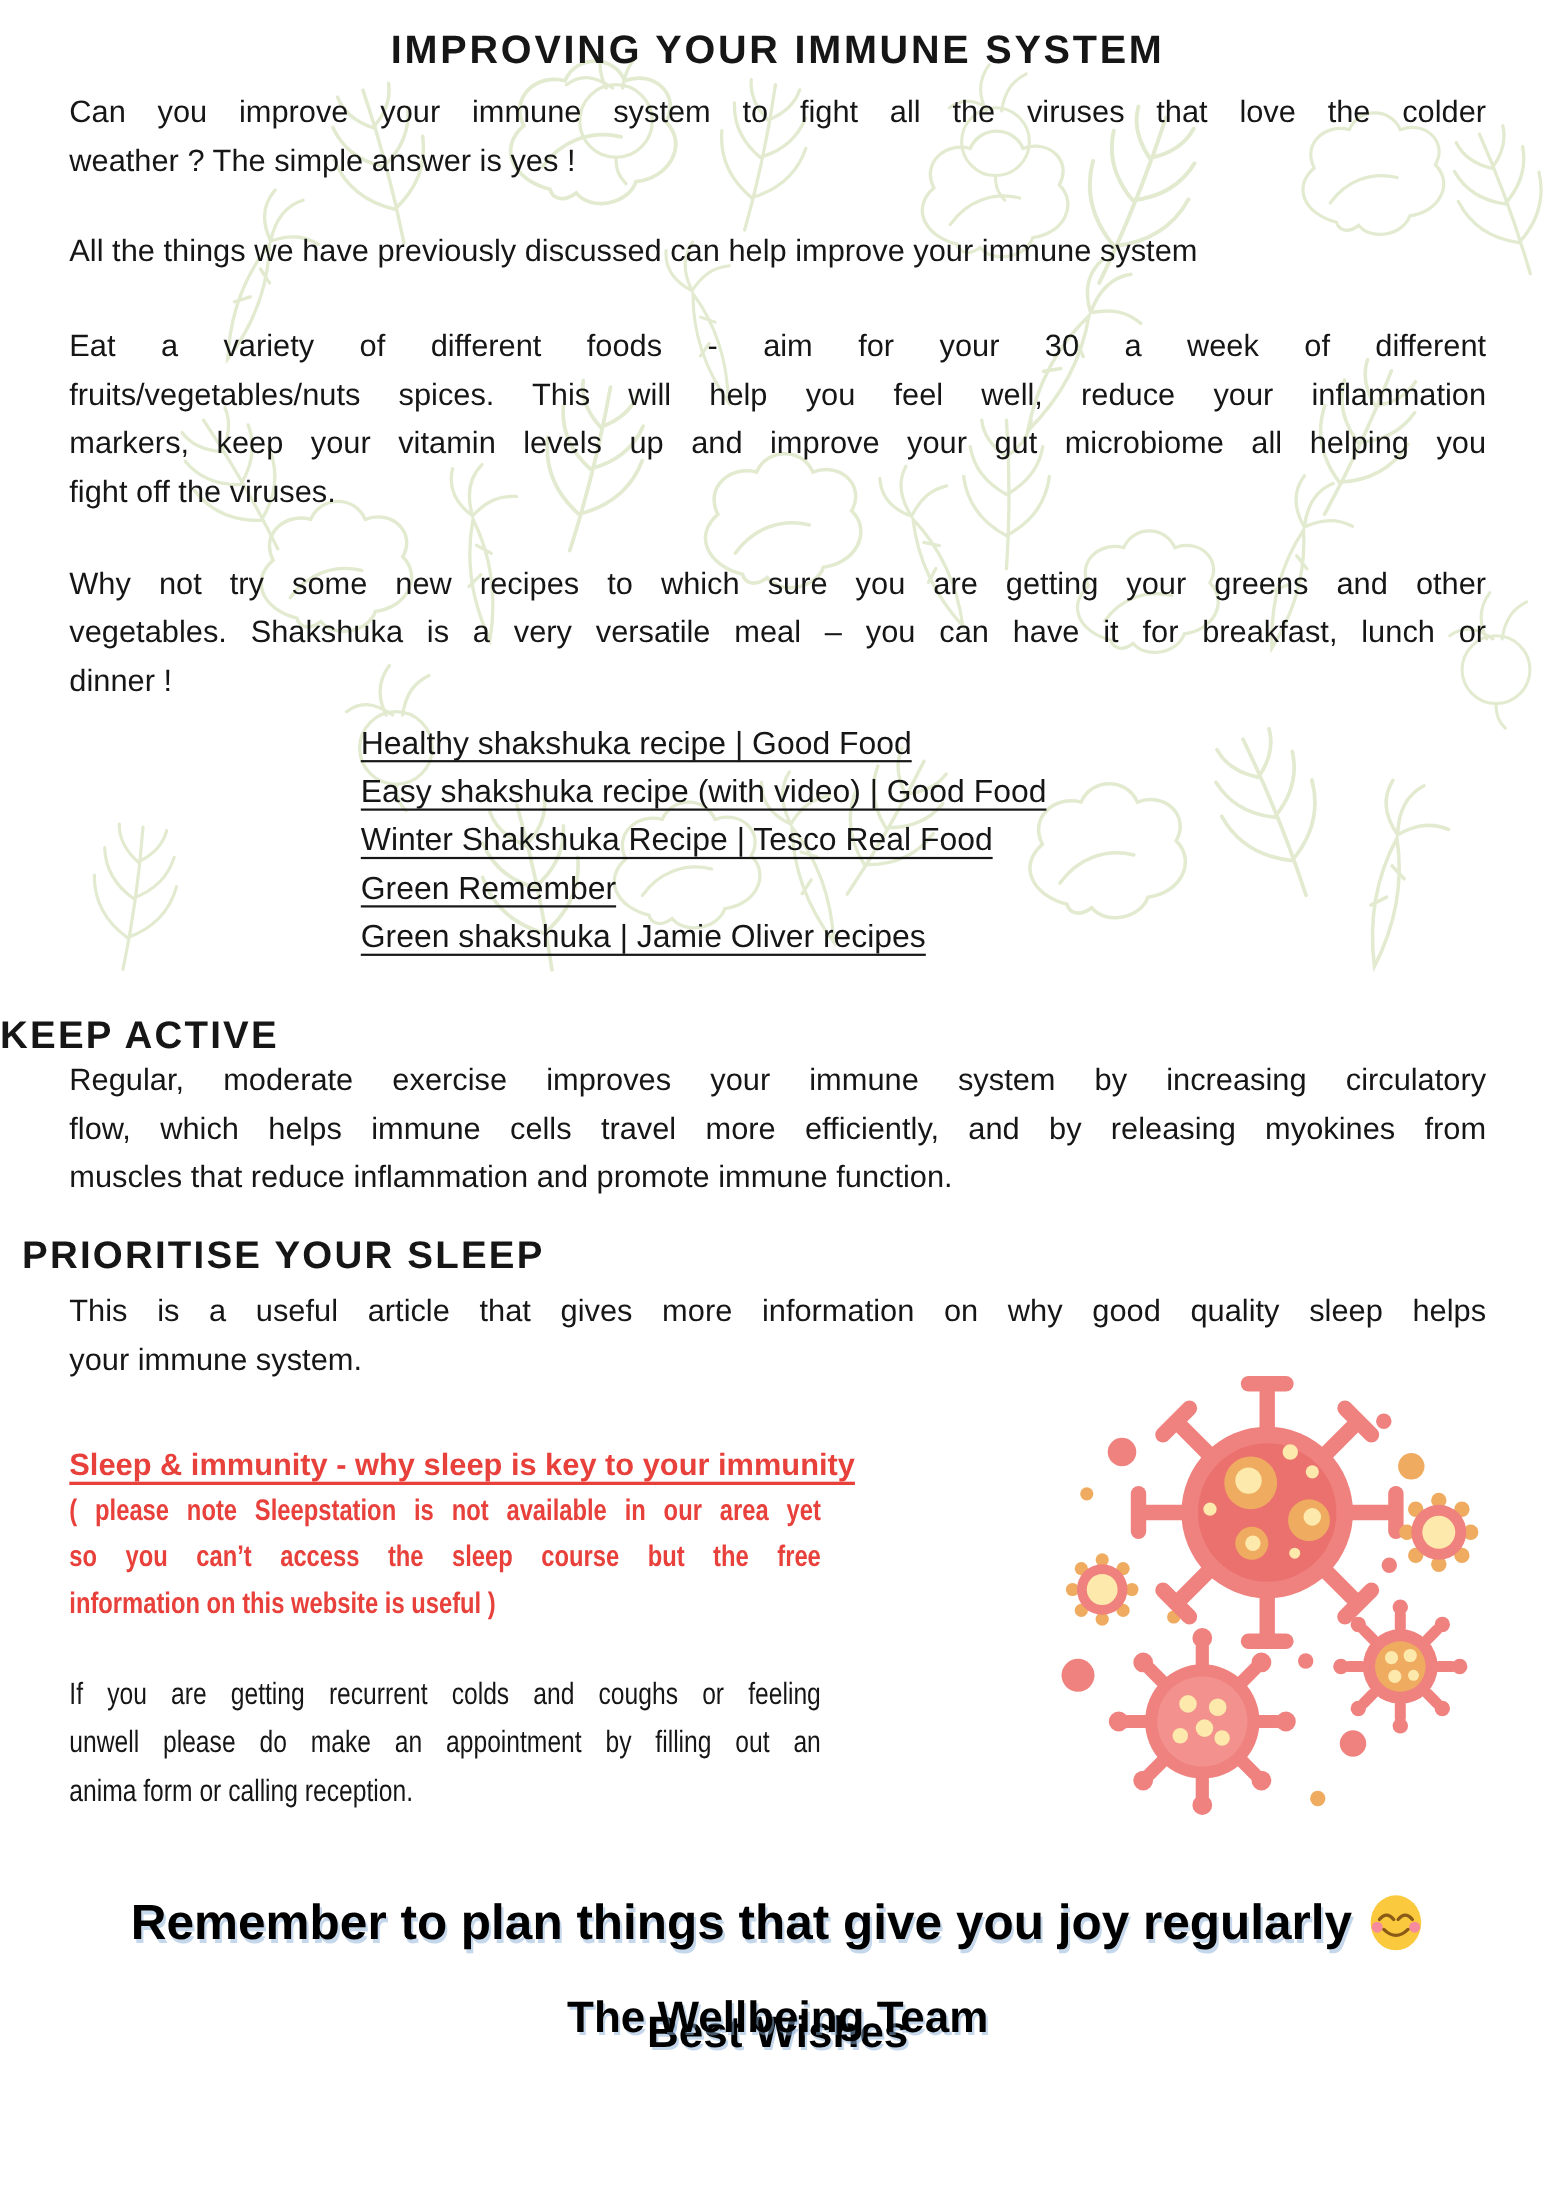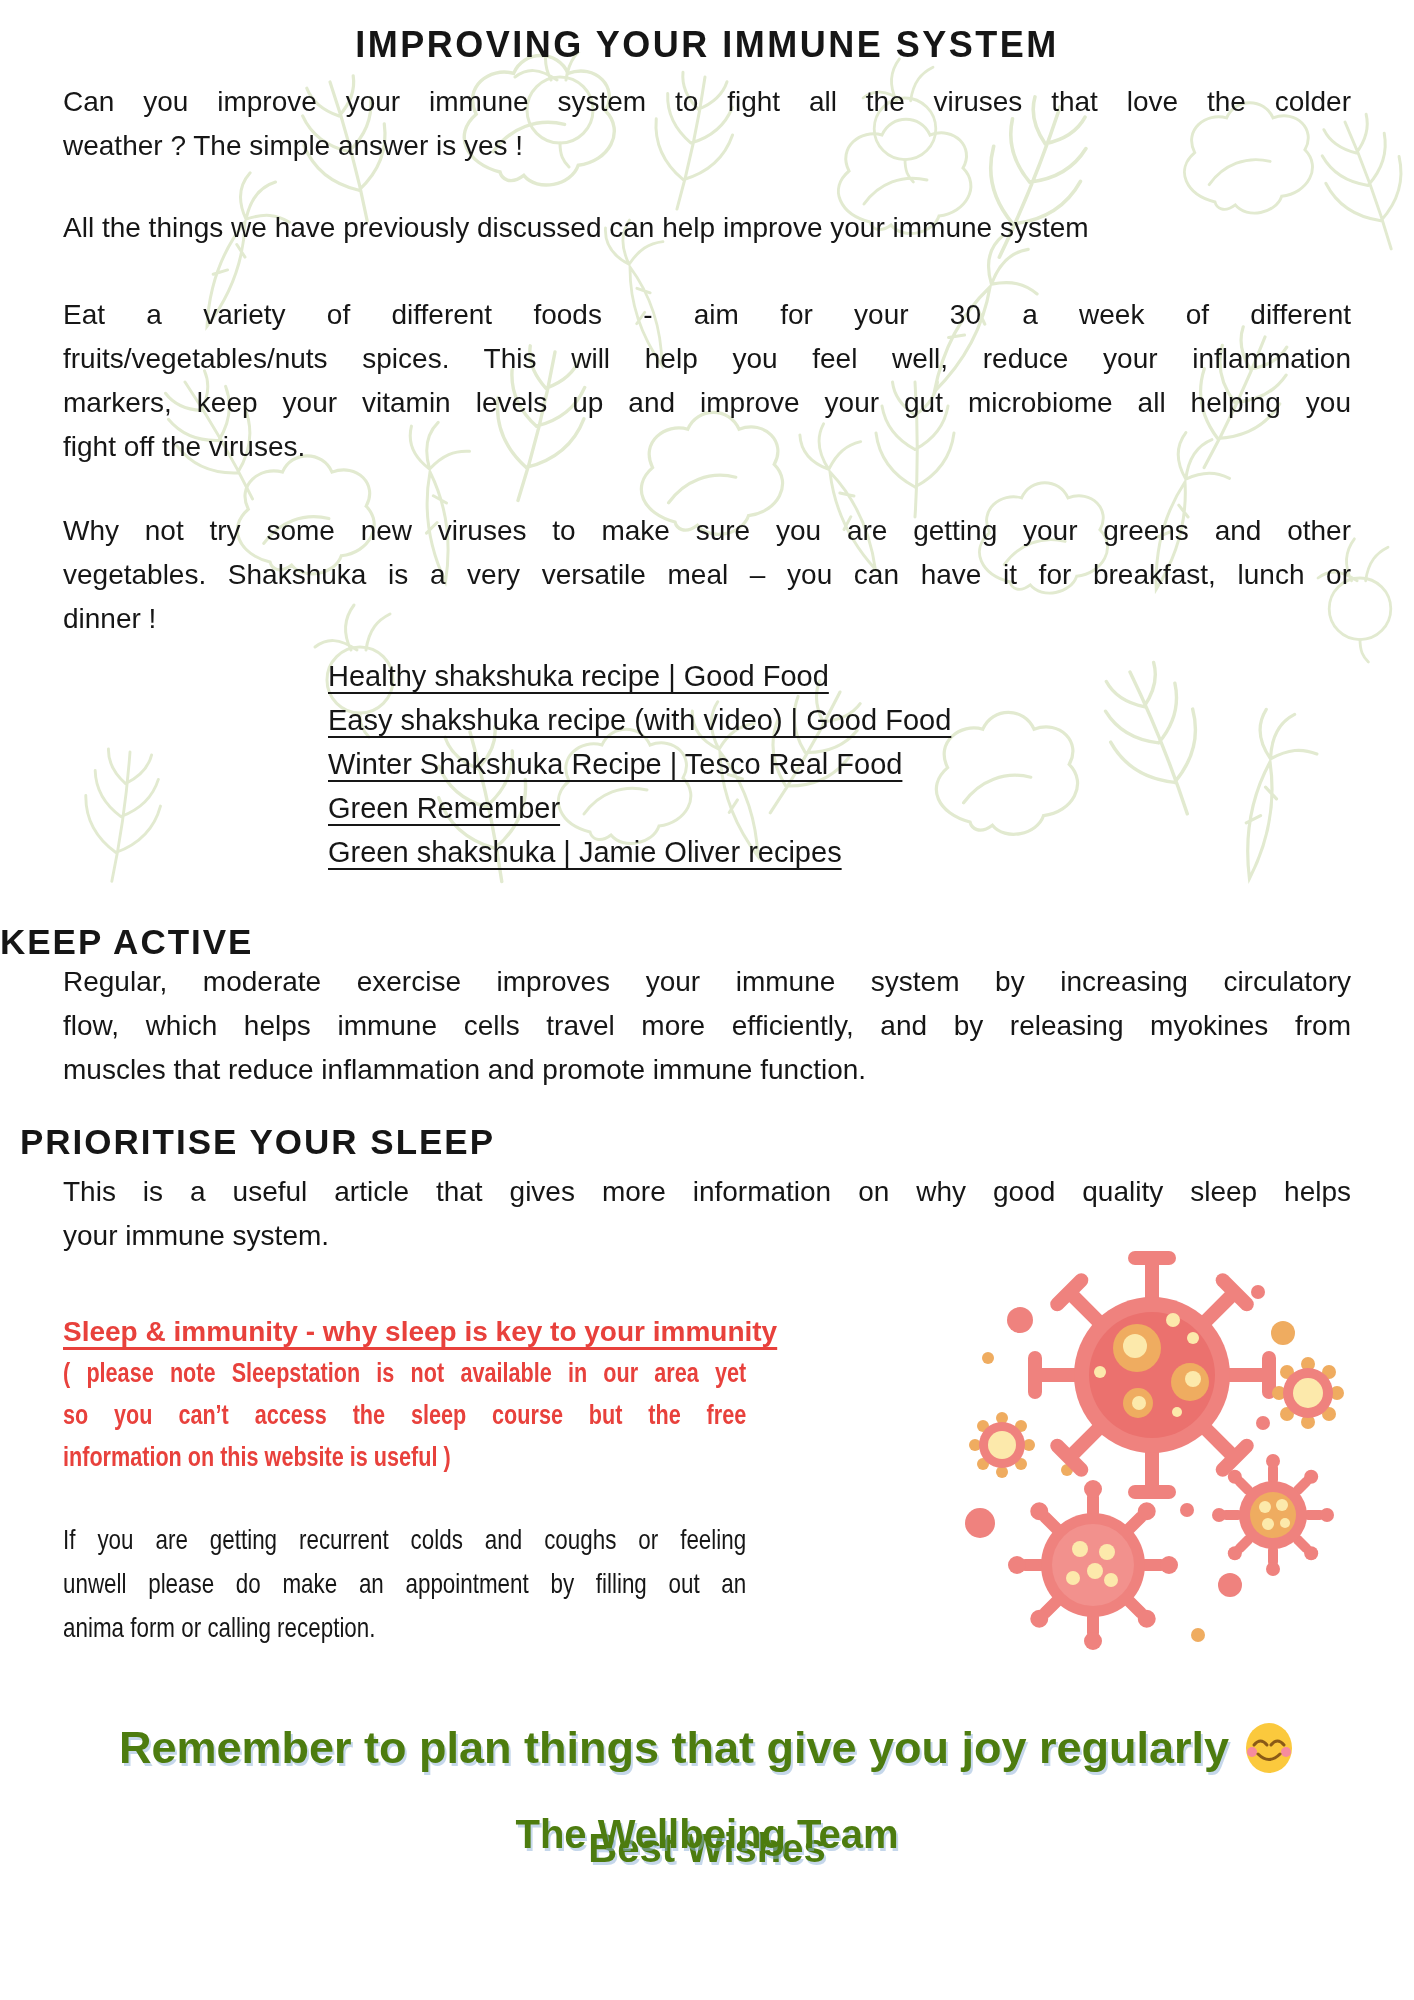--- a/index.html
+++ b/index.html
@@ -24,21 +24,21 @@
   .links{left:328px;top:654px;font-size:29px;line-height:44px;}
   .links .ln{text-decoration:underline;text-underline-offset:6px;text-decoration-thickness:2px;cursor:pointer;}
   .red{color:#E8413C;font-weight:bold;}
   .sleep-link{left:63px;top:1316px;font-size:28px;text-decoration:underline;
               text-underline-offset:6px;text-decoration-thickness:2.5px;cursor:pointer;}
   .note{left:63px;top:1352px;width:854px;font-size:27px;line-height:42px;
         transform:scaleX(0.8);transform-origin:0 0;}
   .appt{left:63px;top:1518px;width:854px;font-size:28px;line-height:44px;
         transform:scaleX(0.8);transform-origin:0 0;}
   .virus{left:930px;top:1235px;}
-  .blue{color:#4d7c0f;font-weight:bold;text-shadow:2px 3px 0 rgba(140,175,215,0.5);}
+  .blue{color:#000000;font-weight:bold;text-shadow:2px 3px 0 rgba(140,175,215,0.5);}
   .joy{left:0;top:1722px;width:100%;display:flex;justify-content:center;align-items:center;gap:14px;font-size:45px;}
   .sign{left:0;width:100%;text-align:center;font-size:40px;}
   .best{top:1826px;}
   .team{top:1812px;}
 </style>
 </head>
 <body>
 
 <div class="page">
 
@@ -106,21 +106,21 @@
       </div>
 
     <div class="abs para jlines p3">
         <div class="ln">Eat a variety of different foods - aim for your 30 a week of different</div>
         <div class="ln">fruits/vegetables/nuts spices. This will help you feel well, reduce your inflammation</div>
         <div class="ln">markers, keep your vitamin levels up and improve your gut microbiome all helping you</div>
         <div class="ln last">fight off the viruses.</div>
       </div>
 
     <div class="abs para jlines p4">
-        <div class="ln">Why not try some new viruses to make sure you are getting your greens and other</div>
+        <div class="ln">Why not try some new recipes to which sure you are getting your greens and other</div>
         <div class="ln">vegetables. Shakshuka is a very versatile meal – you can have it for breakfast,  lunch or</div>
         <div class="ln last">dinner !</div>
       </div>
 
     <div class="abs links">
         <div class="ln">Healthy shakshuka recipe | Good Food</div>
         <div class="ln">Easy shakshuka recipe (with video) | Good Food</div>
         <div class="ln">Winter Shakshuka Recipe | Tesco Real Food</div>
         <div class="ln">Green Remember</div>
         <div class="ln last">Green shakshuka | Jamie Oliver recipes</div>

